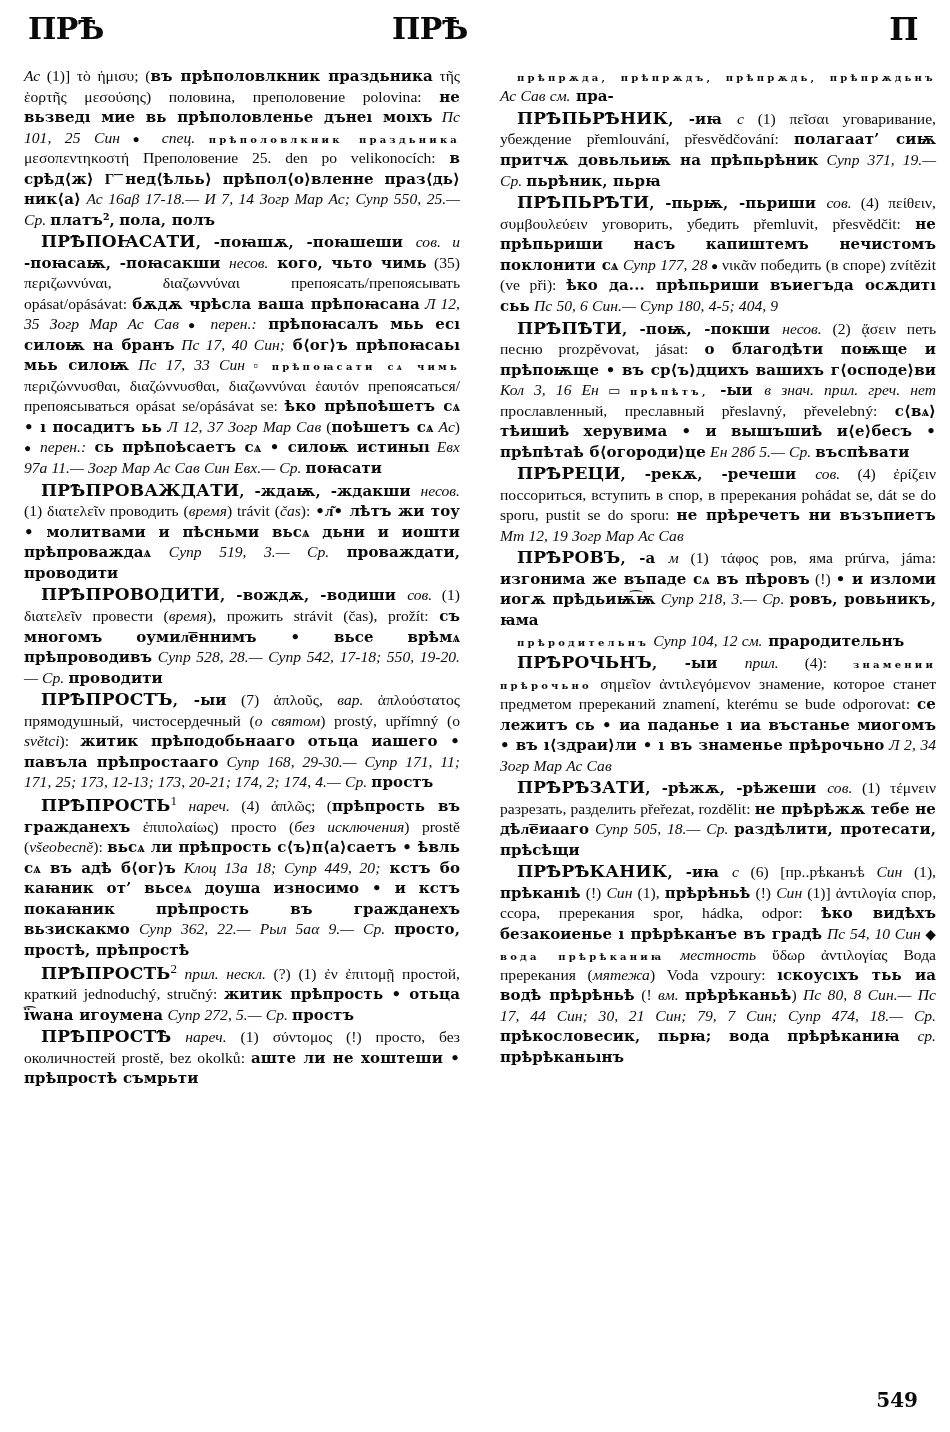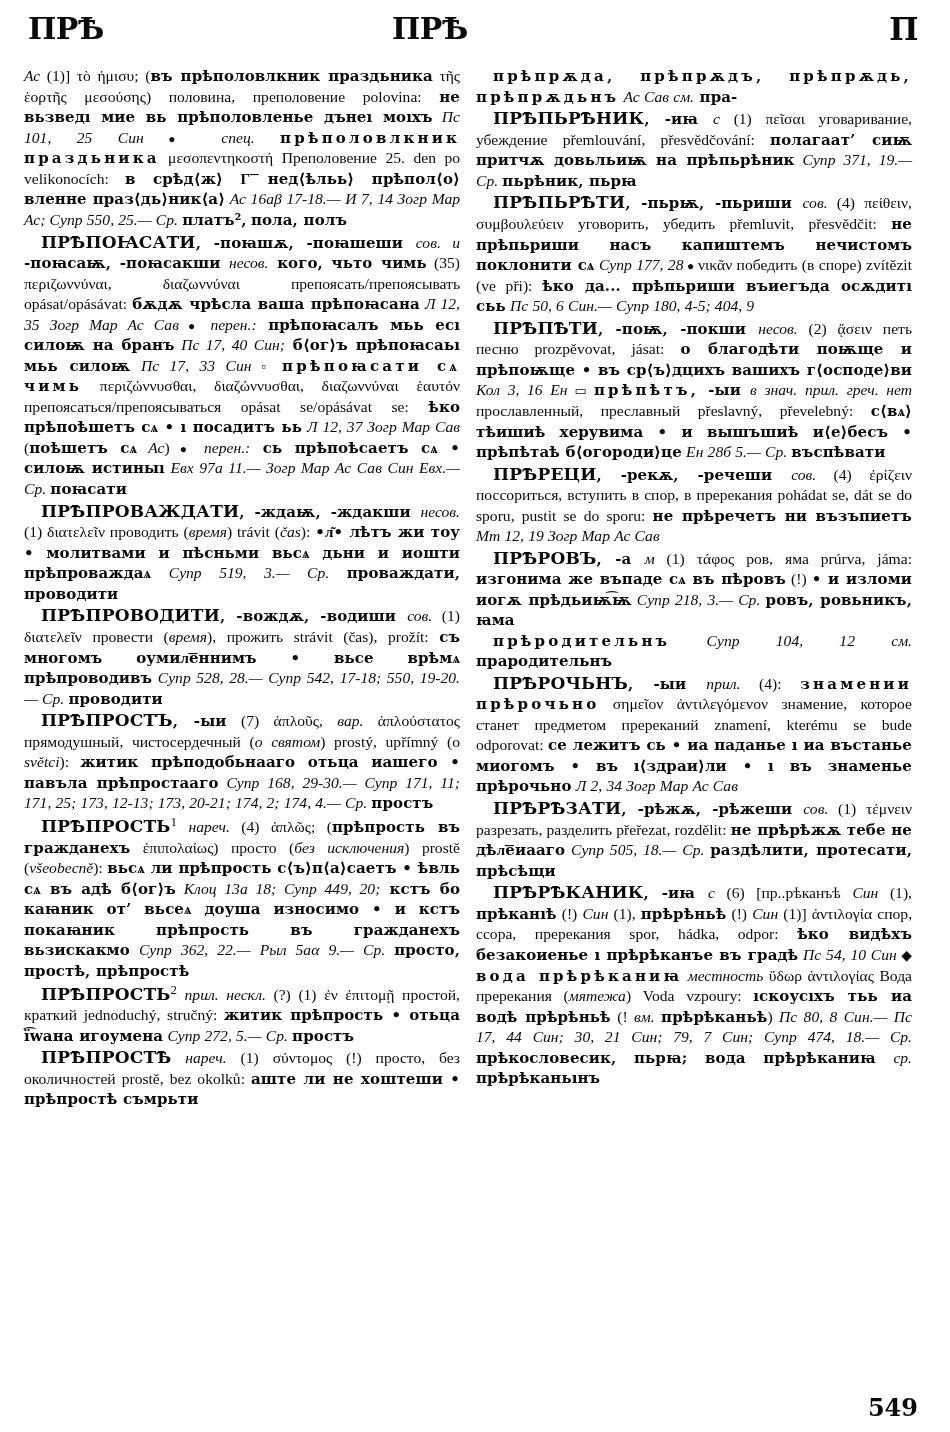--- a/index.html
+++ b/index.html
@@ -40,21 +40,21 @@
     line-height: 1;
     color: #0a0a0a;
   }
   .rh-left  { width: 300px; text-align: left; padding-left: 4px; }
   .rh-center{ width: 300px; text-align: left; padding-left: 38px; }
   .rh-right { width: 200px; text-align: right; font-size: 31px; padding-right: 8px;}
 
   
   .columns {
     display: flex;
-    gap: 16px;
+    gap: 40px;
     align-items: flex-start;
   }
   .col {
     width: 436px;
     flex: 0 0 436px;
   }
 
   
   .entry {
     margin: 0 0 0 0;
@@ -80,40 +80,40 @@
   .ocs {
     font-family: "DejaVu Serif", "Liberation Serif", serif;
     font-weight: bold;
     font-size: 15px;
     letter-spacing: 0.1px;
   }
   
   .sp {
     font-family: "DejaVu Serif", "Liberation Serif", serif;
     font-weight: bold;
-    font-size: 15px;
+    font-size: 10px;
     letter-spacing: 3.2px;
   }
   
   .it  { font-style: italic; }
   
   .rom { font-style: normal; }
   .gr  { font-style: normal; }
   .sq  { font-size: 13px; }
   .dia { font-size: 14px; }
   .bul { font-size: 12px; }
 
   
   .folio {
     position: absolute;
     right: 32px;
-    bottom: 10px;
+    bottom: 20px;
     font-family: "DejaVu Serif", "Liberation Serif", serif;
     font-weight: bold;
-    font-size: 24px;
+    font-size: 20px;
   }
 </style>
 </head>
 <body>
 
 <div class="page">
 
   <div class="running-head">
     <div class="rh-left">ПРѢ</div>
     <div class="rh-center">ПРѢ</div>

